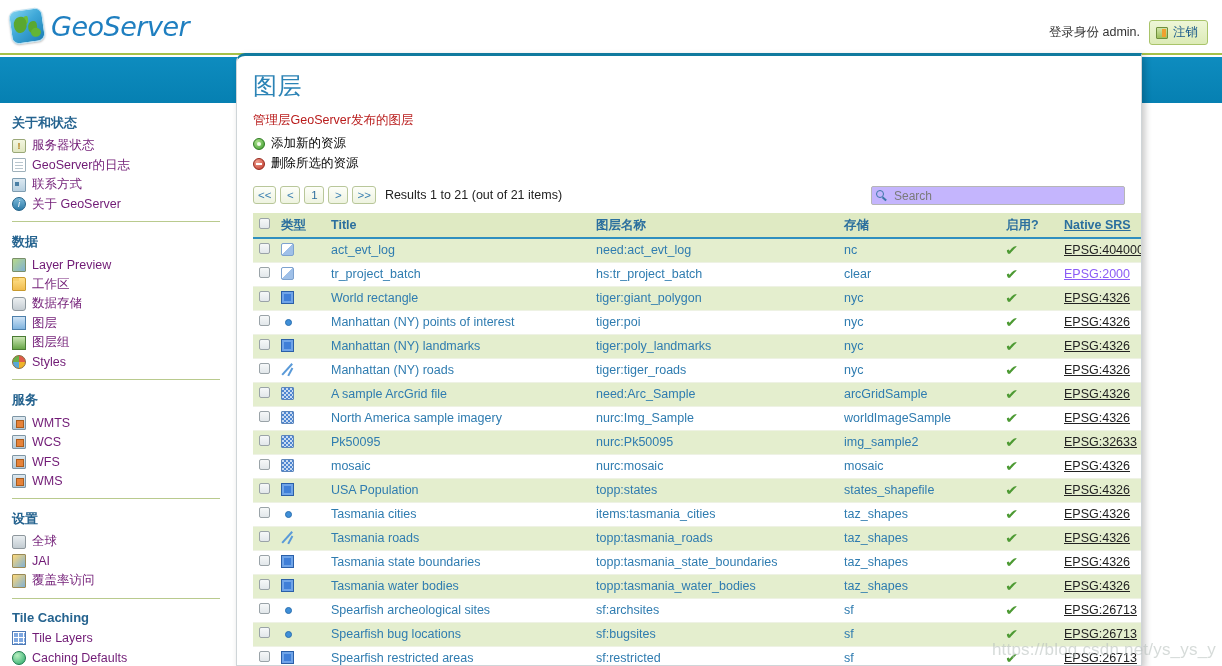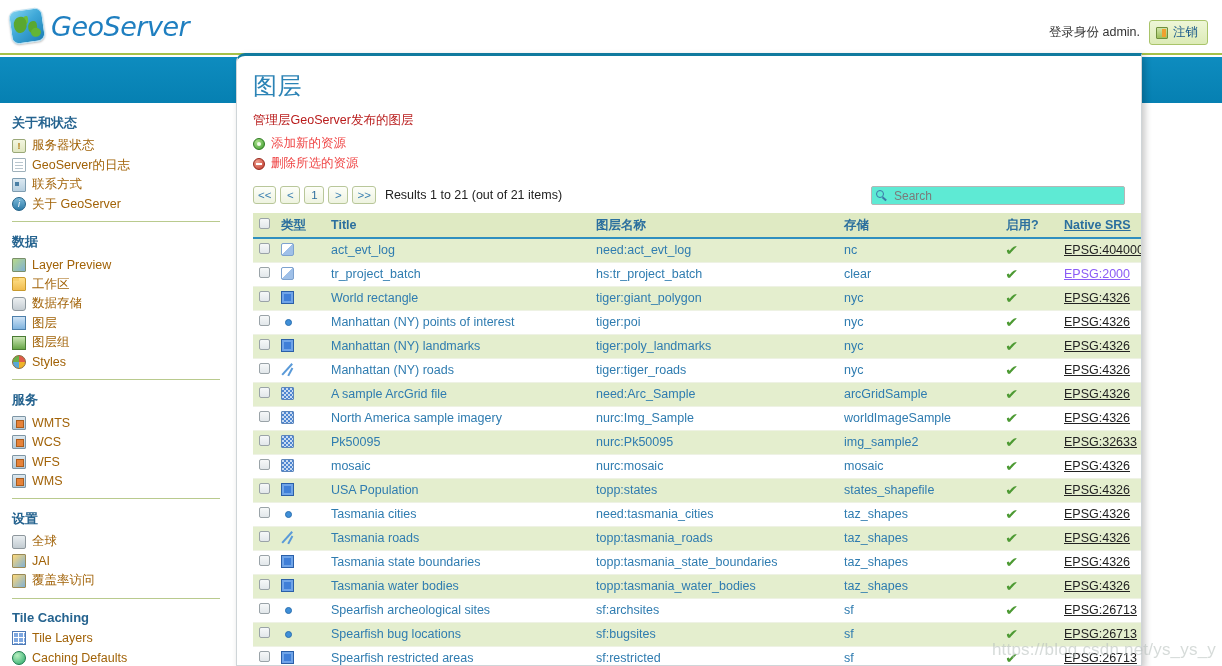--- a/index.html
+++ b/index.html
@@ -89,21 +89,21 @@
   .nav-group { padding-top: 2px; }
   .nav-head {
     font-size: 13px; font-weight: bold; color: #25638f;
     margin: 9px 0 4px 0;
   }
   .nav-item {
     display: flex; align-items: center; gap: 6px;
     height: 19.5px; cursor: pointer;
   }
   .nav-label {
-    font-size: 12.5px; color: #a16207;
+    font-size: 12.5px; color: #701a75;
   }
   .nav-sep {
     height: 1px; background: #b9ca8e;
     margin: 7px 12px 0 0; width: 208px;
   }
   
   .ic { width: 14px; height: 14px; flex: 0 0 14px; position: relative; }
   .ic-warn { background: linear-gradient(#f3f6e0,#dfe6c0); border:1px solid #9aa878; border-radius:2px; }
   .ic-warn::after { content:"!"; position:absolute; inset:0; font-size:9px; color:#b07a12; text-align:center; line-height:12px; font-weight:bold;}
   .ic-doc { background:#fff; border:1px solid #9fb1bb; border-radius:1px; }
@@ -141,21 +141,21 @@
     overflow: hidden;
   }
   #panel-inner { padding: 14px 16px 0 16px; }
   #page-title {
     font-size: 24px; color: #2b83b5; font-weight: normal;
     margin: 0 0 10px 0; letter-spacing: .5px;
   }
   #page-subtitle { font-size: 12.5px; color: #b91c1c; margin-bottom: 6px; }
   .action-link {
     display: flex; align-items: center; gap: 6px;
-    font-size: 12.5px; color: #ef4444; margin: 3px 0; cursor: pointer;
+    font-size: 12.5px; color: #000000; margin: 3px 0; cursor: pointer;
   }
   .bullet { width: 12px; height: 12px; border-radius: 50%; flex: 0 0 12px; position: relative; }
   .bullet-add { background: radial-gradient(circle at 35% 30%,#a9e08a,#3f9b2f); border:1px solid #2c7a20; }
   .bullet-add::after { content:""; position:absolute; left:3px; top:3px; width:4px;height:4px;background:#f0fbe8;border-radius:50%;}
   .bullet-del { background: radial-gradient(circle at 35% 30%,#f0a090,#c0392b); border:1px solid #96271c; }
   .bullet-del::after { content:""; position:absolute; left:2px; top:4.5px; width:6px;height:2px;background:#fff;}
 
   
   #toolbar-row {
     display: flex; align-items: center;
@@ -172,21 +172,21 @@
   .pg-btn.current { color: #2f6f9e; font-weight: normal; }
   #results-text { font-size: 12.5px; color: #222; margin-left: 9px; }
   #search-wrap {
     margin-left: auto; position: relative;
     width: 254px; height: 19px;
   }
   #search-input {
     width: 254px; height: 19px;
     border: 1px solid #b6b6b6; border-radius: 2px;
     padding: 0 4px 0 22px; font-size: 12px;
-    color: #555; background: #5eead4;
+    color: #555; background: #c4b5fd;
     font-family: "Liberation Sans", sans-serif;
   }
   #search-input::placeholder { color: #7a7a7a; }
   .mag-icon {
     position: absolute; left: 5px; top: 4px;
     width: 8px; height: 8px; border: 1.5px solid #3d77a8;
     border-radius: 50%;
   }
   .mag-icon::after {
     content:""; position: absolute; right:-4px; bottom:-3px;
@@ -536,21 +536,21 @@
             <td class="col-title">USA Population</td>
             <td class="col-name">topp:states</td>
             <td class="col-store">states_shapefile</td>
             <td class="col-enabled"><span class="check-mark">✔</span></td>
             <td class="col-srs cell-plain" style="color: rgb(34, 34, 34);">EPSG:4326</td>
           </tr>
           <tr>
             <td class="col-chk"><span class="cb"></span></td>
             <td class="col-type"><span class="gi gi-point"></span></td>
             <td class="col-title">Tasmania cities</td>
-            <td class="col-name">need:tasmania_cities</td>
+            <td class="col-name">items:tasmania_cities</td>
             <td class="col-store">taz_shapes</td>
             <td class="col-enabled"><span class="check-mark">✔</span></td>
             <td class="col-srs cell-plain" style="color: rgb(34, 34, 34);">EPSG:4326</td>
           </tr>
           <tr>
             <td class="col-chk"><span class="cb"></span></td>
             <td class="col-type"><span class="gi gi-line"></span></td>
             <td class="col-title">Tasmania roads</td>
             <td class="col-name">topp:tasmania_roads</td>
             <td class="col-store">taz_shapes</td>

